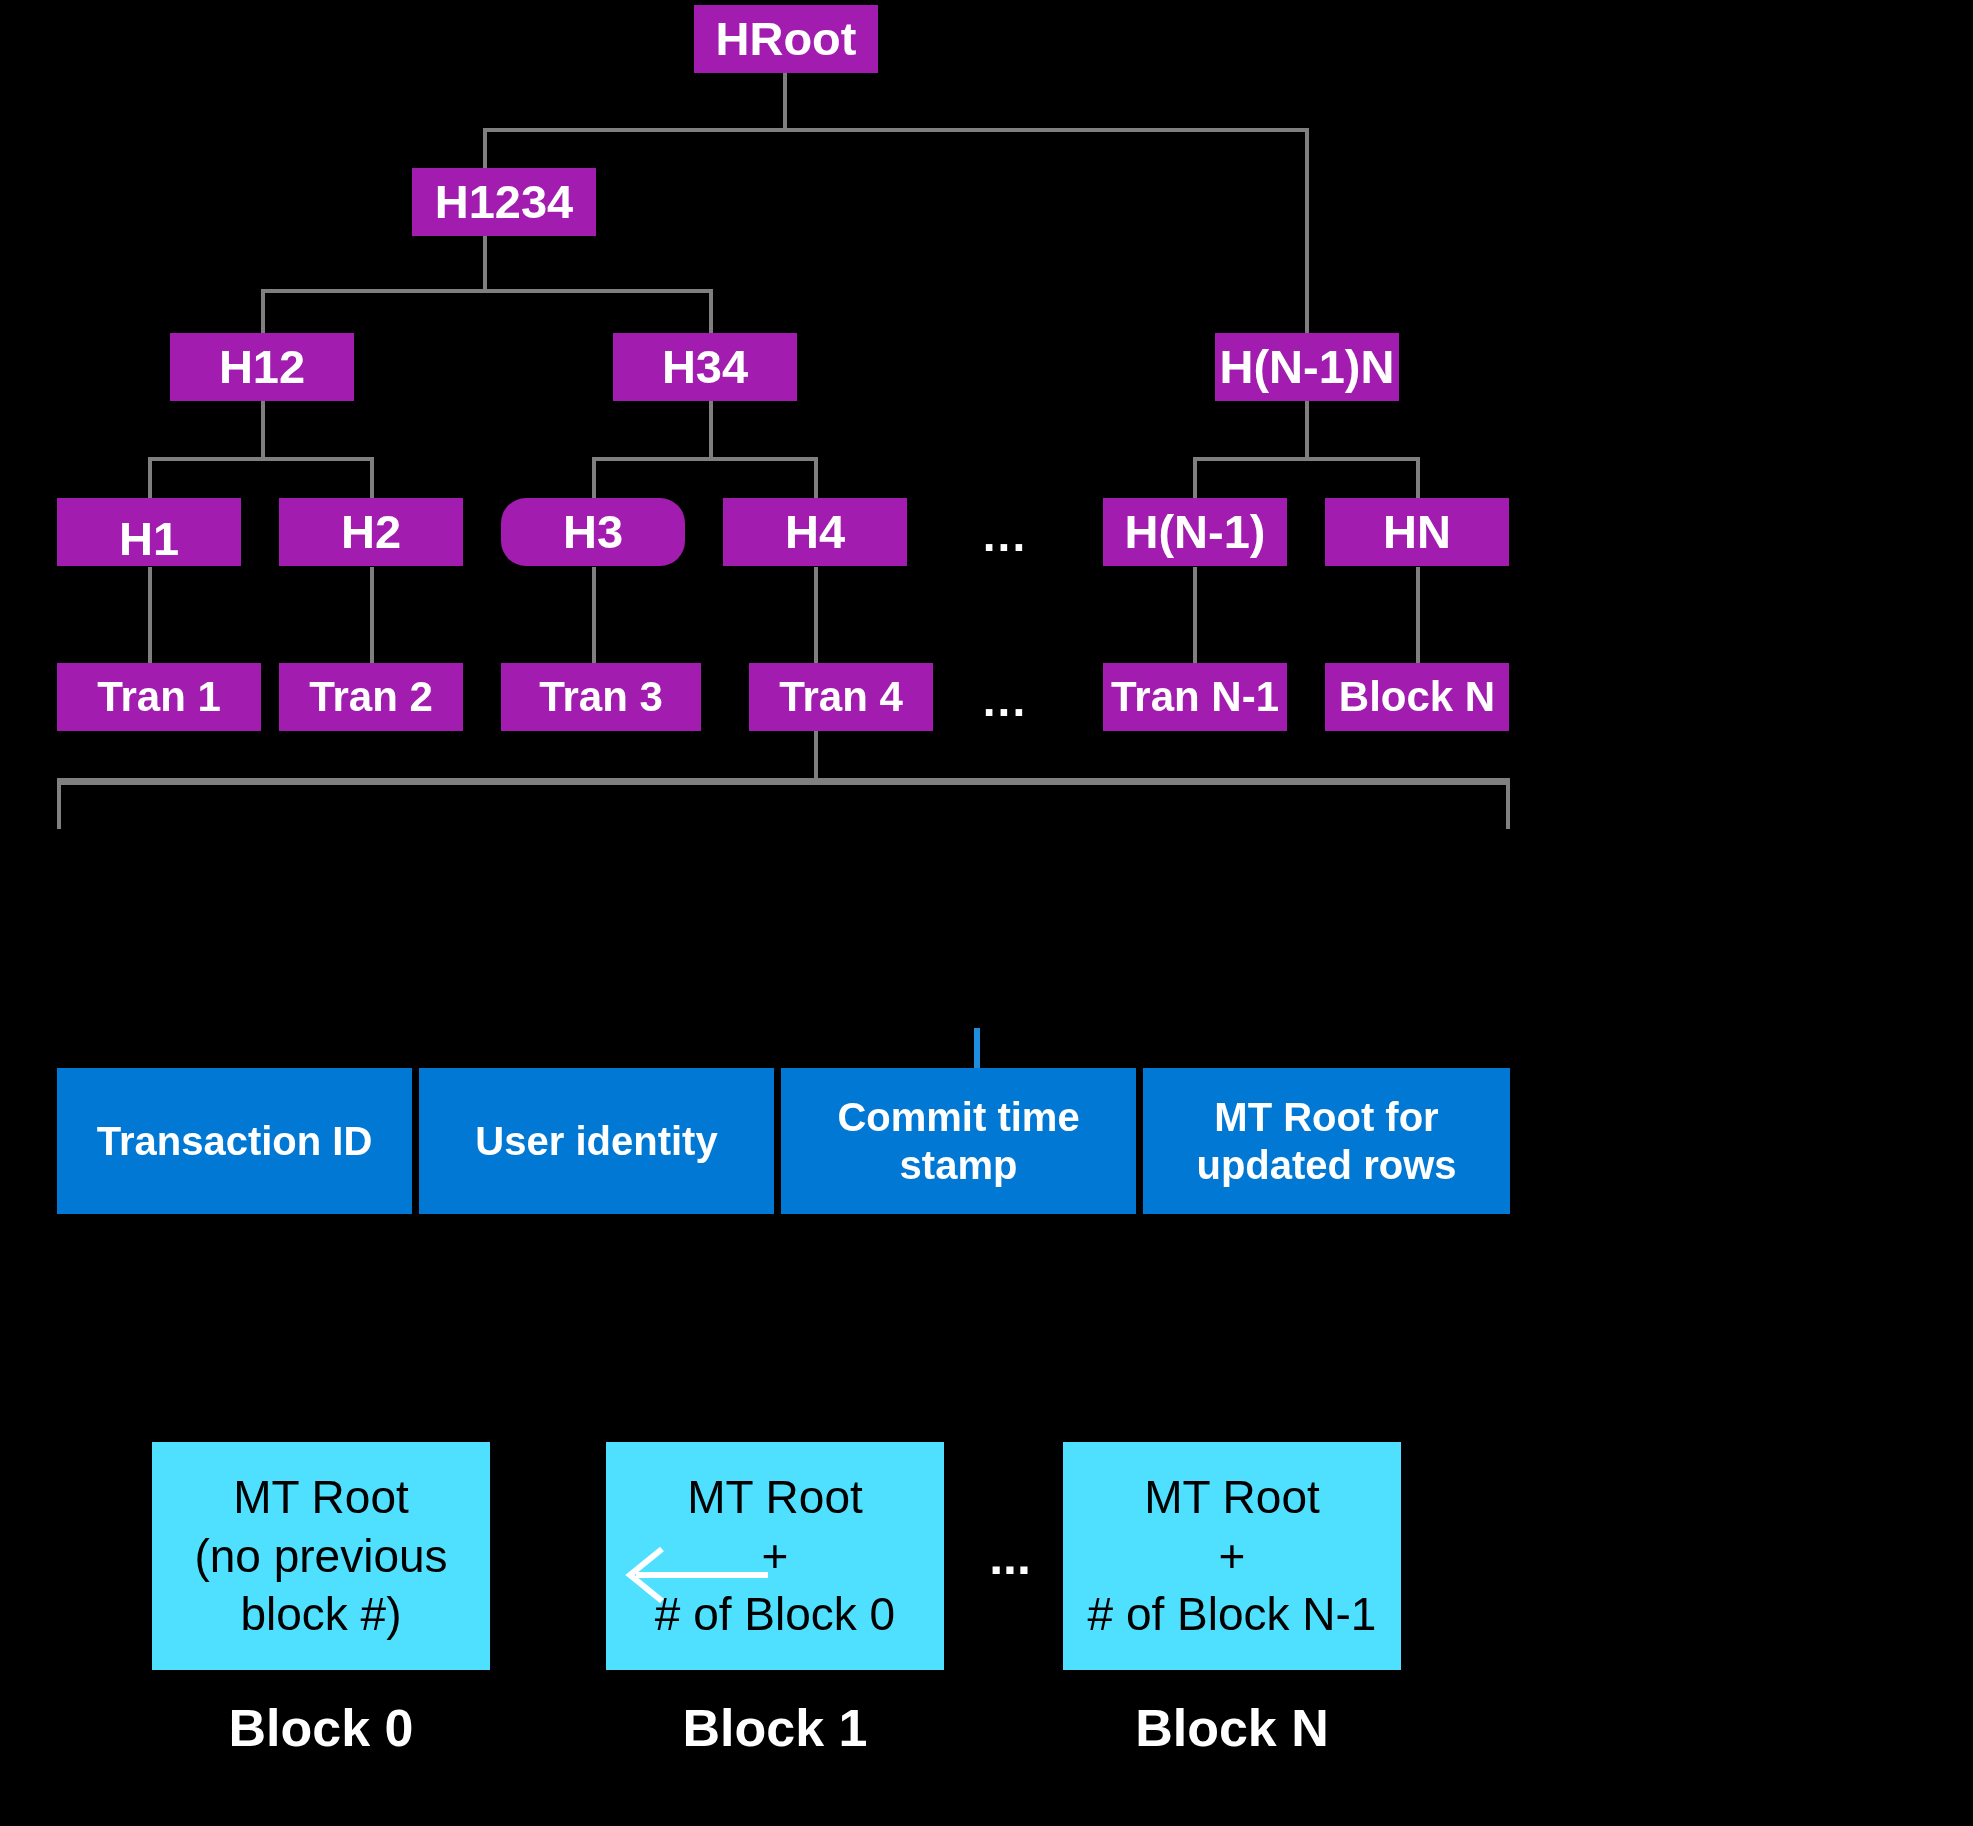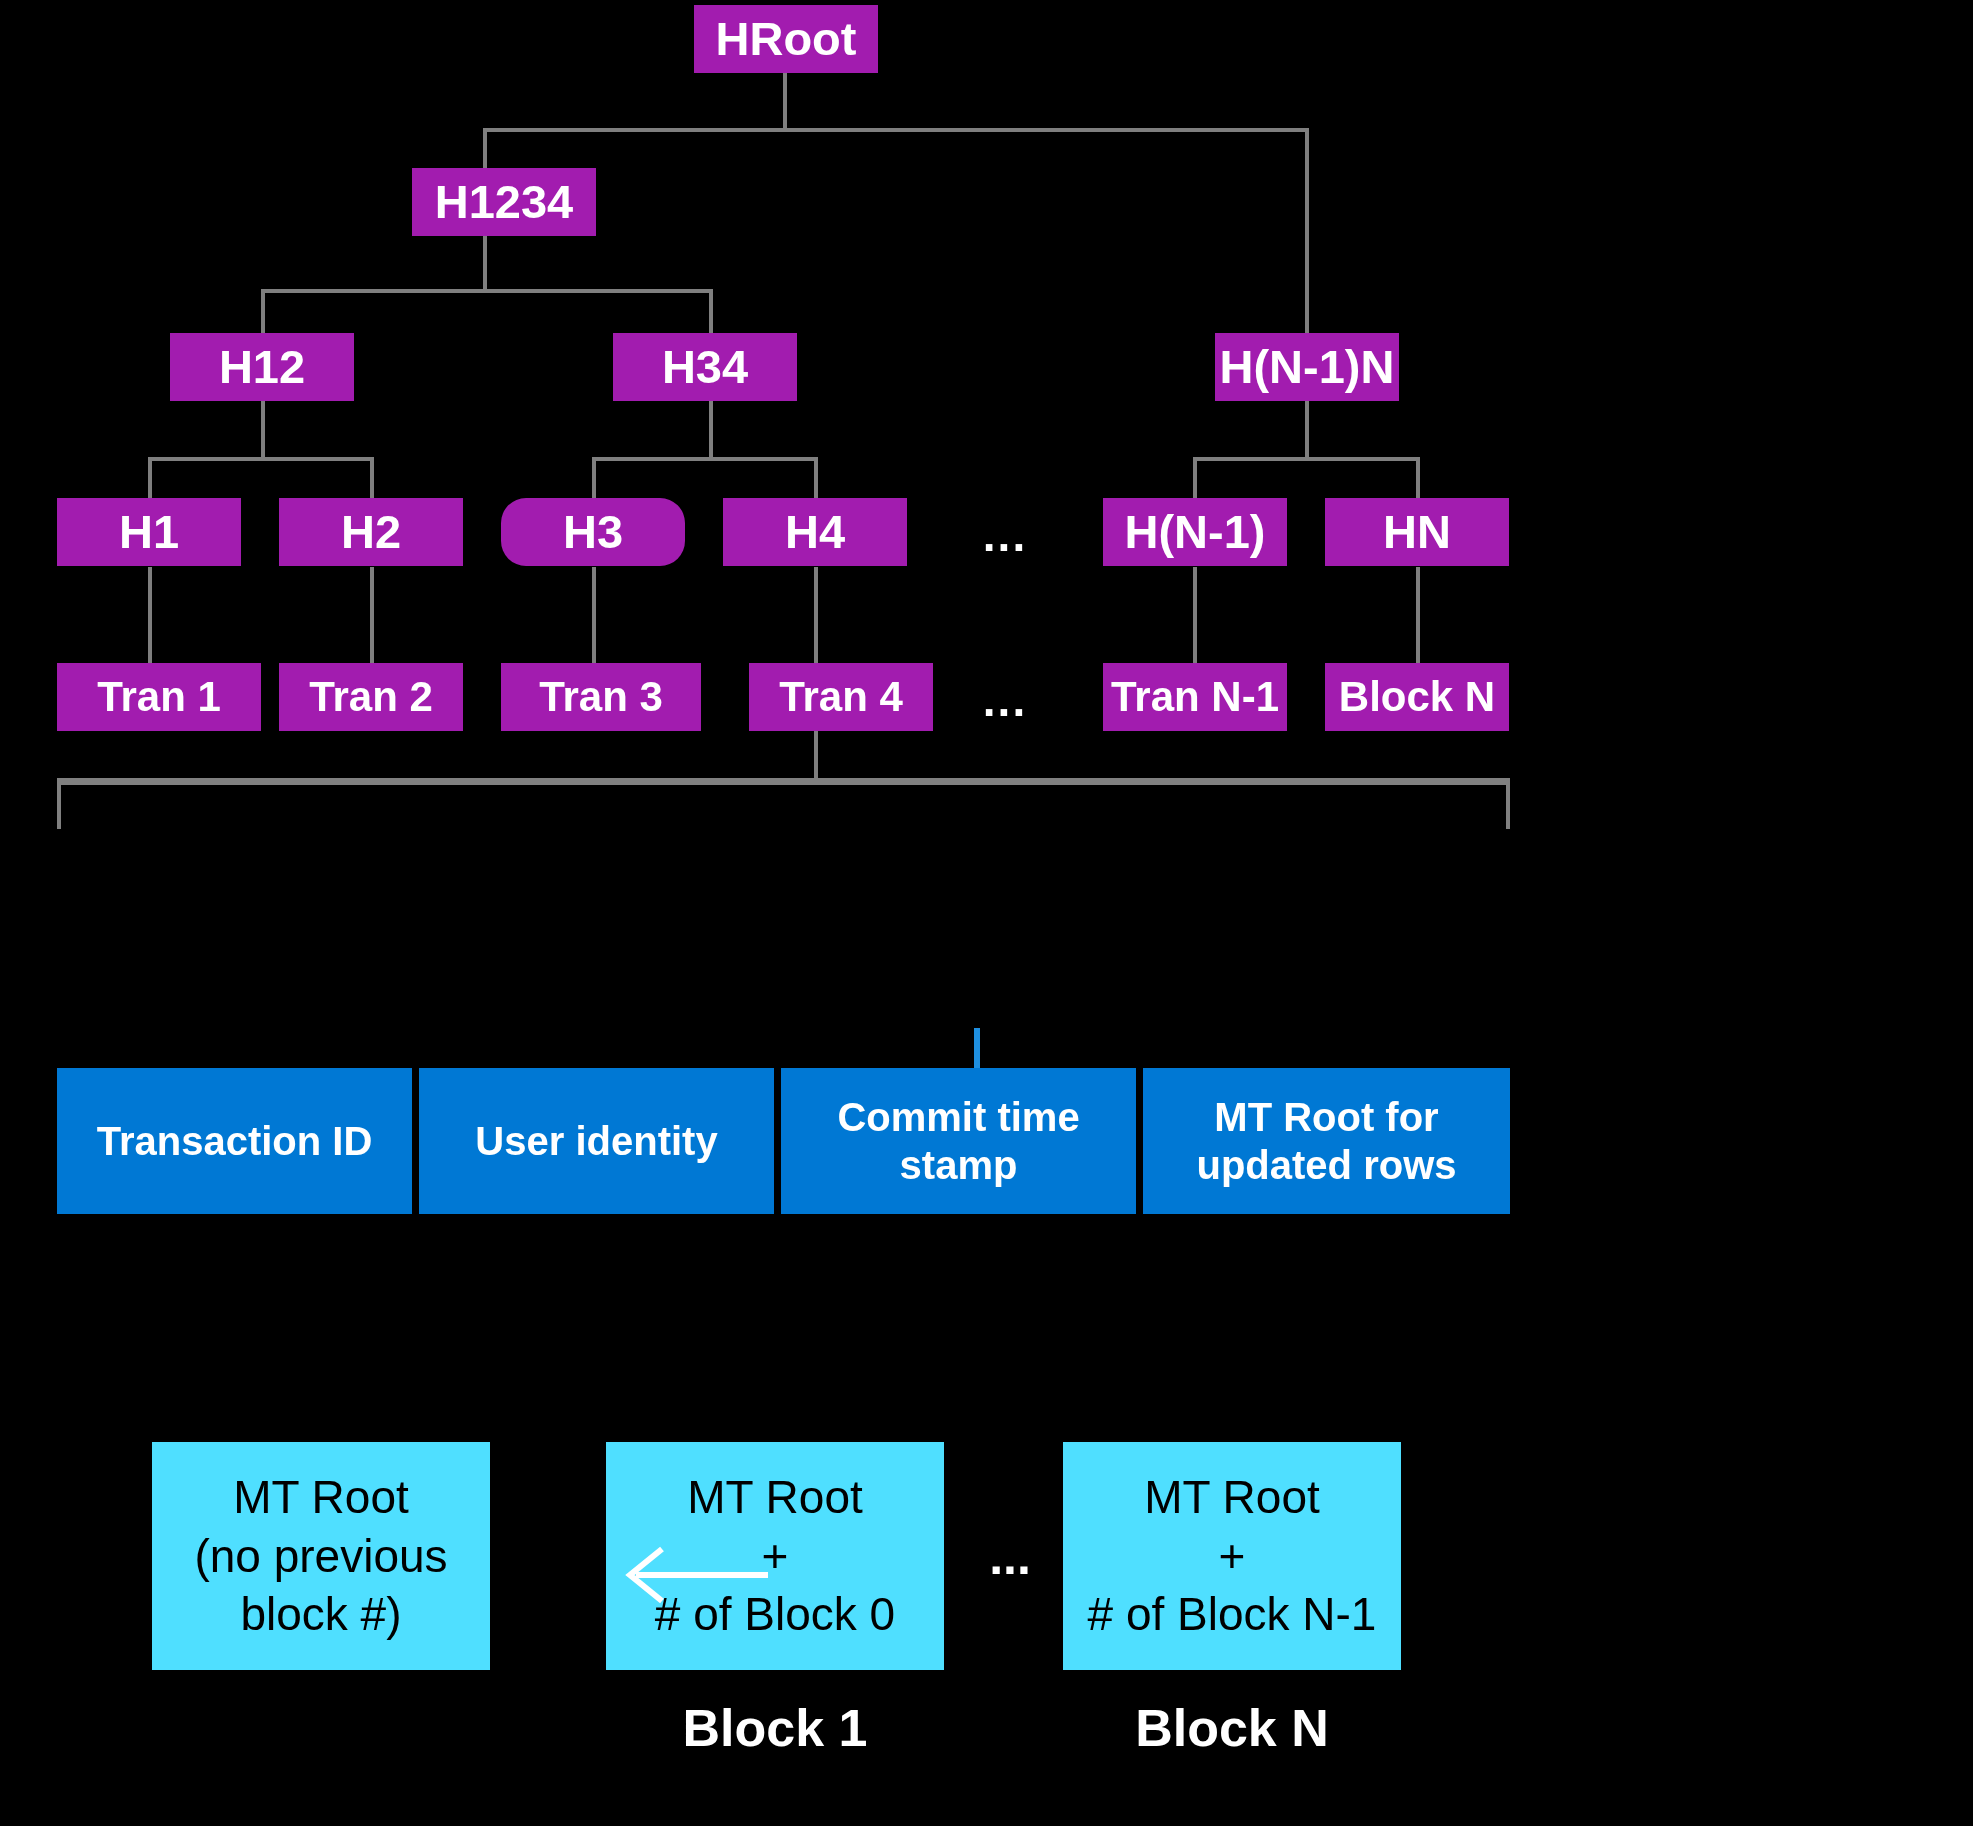--- a/index.html
+++ b/index.html
@@ -177,21 +177,21 @@
   <div class="node hash-node" style="left:170px; top:333px; width:184px; height:68px;">
     <span>H12</span>
   </div>
   <div class="node hash-node" style="left:613px; top:333px; width:184px; height:68px;">
     <span>H34</span>
   </div>
   <div class="node hash-node" style="left:1215px; top:333px; width:184px; height:68px;">
     <span>H(N-1)N</span>
   </div>
 
-  <div class="node hash-node" style="left:57px; top:498px; width:184px; height:68px;">
+  <div class="node hash-node" style="left:57px; top:498px; width:184px; height:68px;align-items:flex-end;">
     <span>H1</span>
   </div>
   <div class="node hash-node" style="left:279px; top:498px; width:184px; height:68px;">
     <span>H2</span>
   </div>
   <div class="node hash-node" style="left:501px; top:498px; width:184px; height:68px;border-radius:25px;">
     <span>H3</span>
   </div>
   <div class="node hash-node" style="left:723px; top:498px; width:184px; height:68px;">
     <span>H4</span>
@@ -237,20 +237,21 @@
     <span>MT Root for updated rows</span>
   </div>
 
   <svg class="arrow" style="left:610px; top:1545px;" width="160" height="60" viewBox="0 0 160 60">
     <line x1="158" y1="30" x2="26" y2="30" stroke="#FFFFFF" stroke-width="6"></line>
     <polyline points="52,4 20,30 52,56" fill="none" stroke="#FFFFFF" stroke-width="6"></polyline>
   </svg>
 
   <div class="block-node" style="left:152px; top:1442px; width:338px; height:228px; white-space:pre-line;">MT Root
 (no previous block #)</div>
+  <div class="block-label" style="left:152px; top:1698px; width:338px;">Block 0</div>
 
   <div class="block-node" style="left:606px; top:1442px; width:338px; height:228px; white-space:pre-line;">MT Root
 +
 # of Block 0</div>
   <div class="block-label" style="left:606px; top:1698px; width:338px;">Block 1</div>
 
   <div class="ellipsis-blk" style="left:960px; top:1528px; width:100px;">...</div>
 
   <div class="block-node" style="left:1063px; top:1442px; width:338px; height:228px; white-space:pre-line;">MT Root
 +

